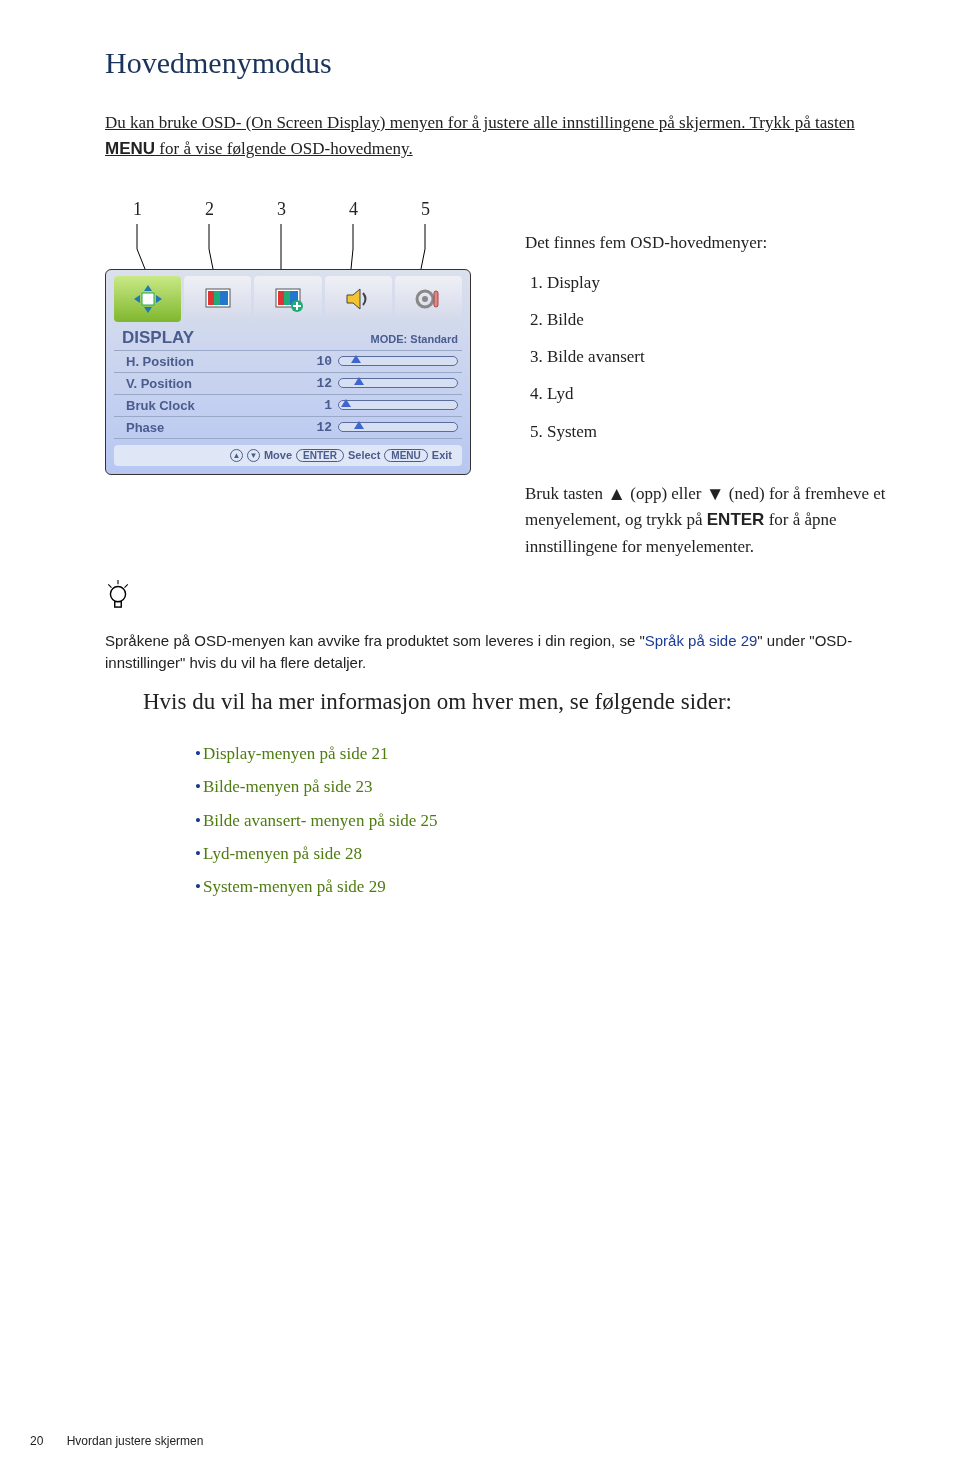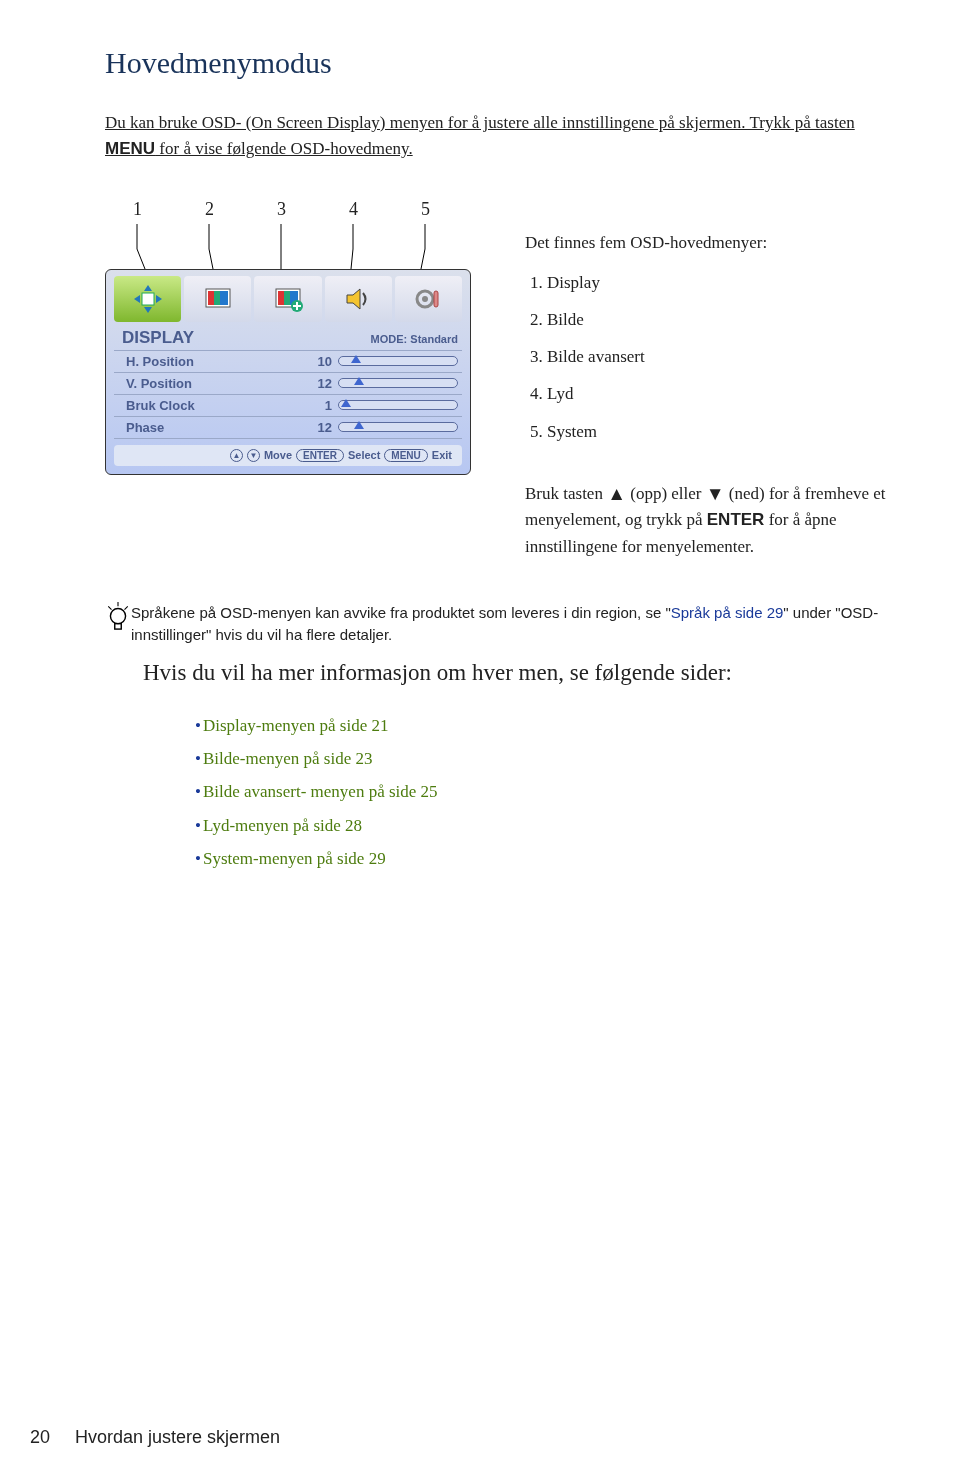--- a/index.html
+++ b/index.html
@@ -51,21 +51,21 @@
   .osd-header {
     display:flex; justify-content: space-between; align-items:baseline;
     color: #4a5c8e; font-weight: bold; padding: 2px 4px 2px 8px; font-size: 17px;
   }
   .osd-header .mode { font-size: 11px; font-weight: bold; }
   .osd-row {
     display:flex; align-items:center; border-top:1px solid #9aa8c8;
     padding: 3px 4px 3px 12px; color:#4a5c8e; font-weight:bold; font-size:13px;
   }
   .osd-row .lbl { flex:1; }
-  .osd-row .val { width: 28px; text-align:right; margin-right:6px; font-family: Liberation Sans, sans-serif; }
+  .osd-row .val { width: 28px; text-align:right; margin-right:6px; font-family: Liberation Mono, monospace; }
   .osd-row .bar {
     width: 120px; height: 10px; border: 1px solid #5a6b9e; border-radius: 6px;
     background: #d7dff3; position: relative;
   }
   .osd-row .bar .tick {
     position:absolute; top:-2px; width:0; height:0;
     border-left:5px solid transparent; border-right:5px solid transparent;
     border-bottom:8px solid #3f66cf;
   }
   .osd-row.last { border-bottom:1px solid #9aa8c8; }
@@ -79,31 +79,31 @@
     display:inline-flex; align-items:center; justify-content:center; font-size:8px; }
 
   .list-right { margin: 30px 0 0 0; }
   .list-right .list-head { margin-bottom: 8px; }
   .list-right ol { list-style: decimal; padding-left: 22px; }
   .list-right li { padding: 5px 0; }
   .arrow-desc { margin-top: 28px; line-height: 1.55; }
   .arrow-desc .tri-up, .arrow-desc .tri-down { font-size: 19px; position:relative; top:1px; }
   .arrow-desc .enter-b { font-family: Arial, Helvetica, sans-serif; font-weight:bold; }
 
-  .tipblock { display:flex; margin-top: 42px; font-family: Arial, Helvetica, sans-serif;
-              font-size: 15px; line-height:1.45; }
+  .tipblock { display:flex; gap:12px; margin-top: 20px; font-family: Arial, Helvetica, sans-serif;
+              font-size: 15px; line-height:1.45;flex-direction:column; }
   .tipblock .bulb { width:26px; flex-shrink:0; }
   .tipblock .link { color: #1a3a99; }
   .after-tip { font-size: 23px; line-height:1.55; margin-top: 10px; margin-left: 38px; }
   .bullet-links { margin-top: 18px; margin-left: 90px; }
   .bullet-links div { color:#4d7c0f; font-size: 17px; line-height: 1.95; }
   .bullet-links div::before { content:"•"; color:#1a3a99; margin-right:2px; }
 
   .footer { position:absolute; left: 30px; bottom: 28px; font-family: Arial, Helvetica, sans-serif;
-            font-size: 18px; color:#222; }
+            font-size: 12px; color:#222; }
   .footer .pg { margin-right: 20px; }
 </style>
 </head>
 <body>
 
 <h1 class="title">Hovedmenymodus</h1>
 
 <p class="intro">
   <span>Du kan bruke OSD- (On Screen Display) menyen for å justere alle innstillingene på skjermen. Trykk på tasten </span><span class="menu-bold">MENU</span><span> for å vise følgende OSD-hovedmeny.</span>
 </p>

